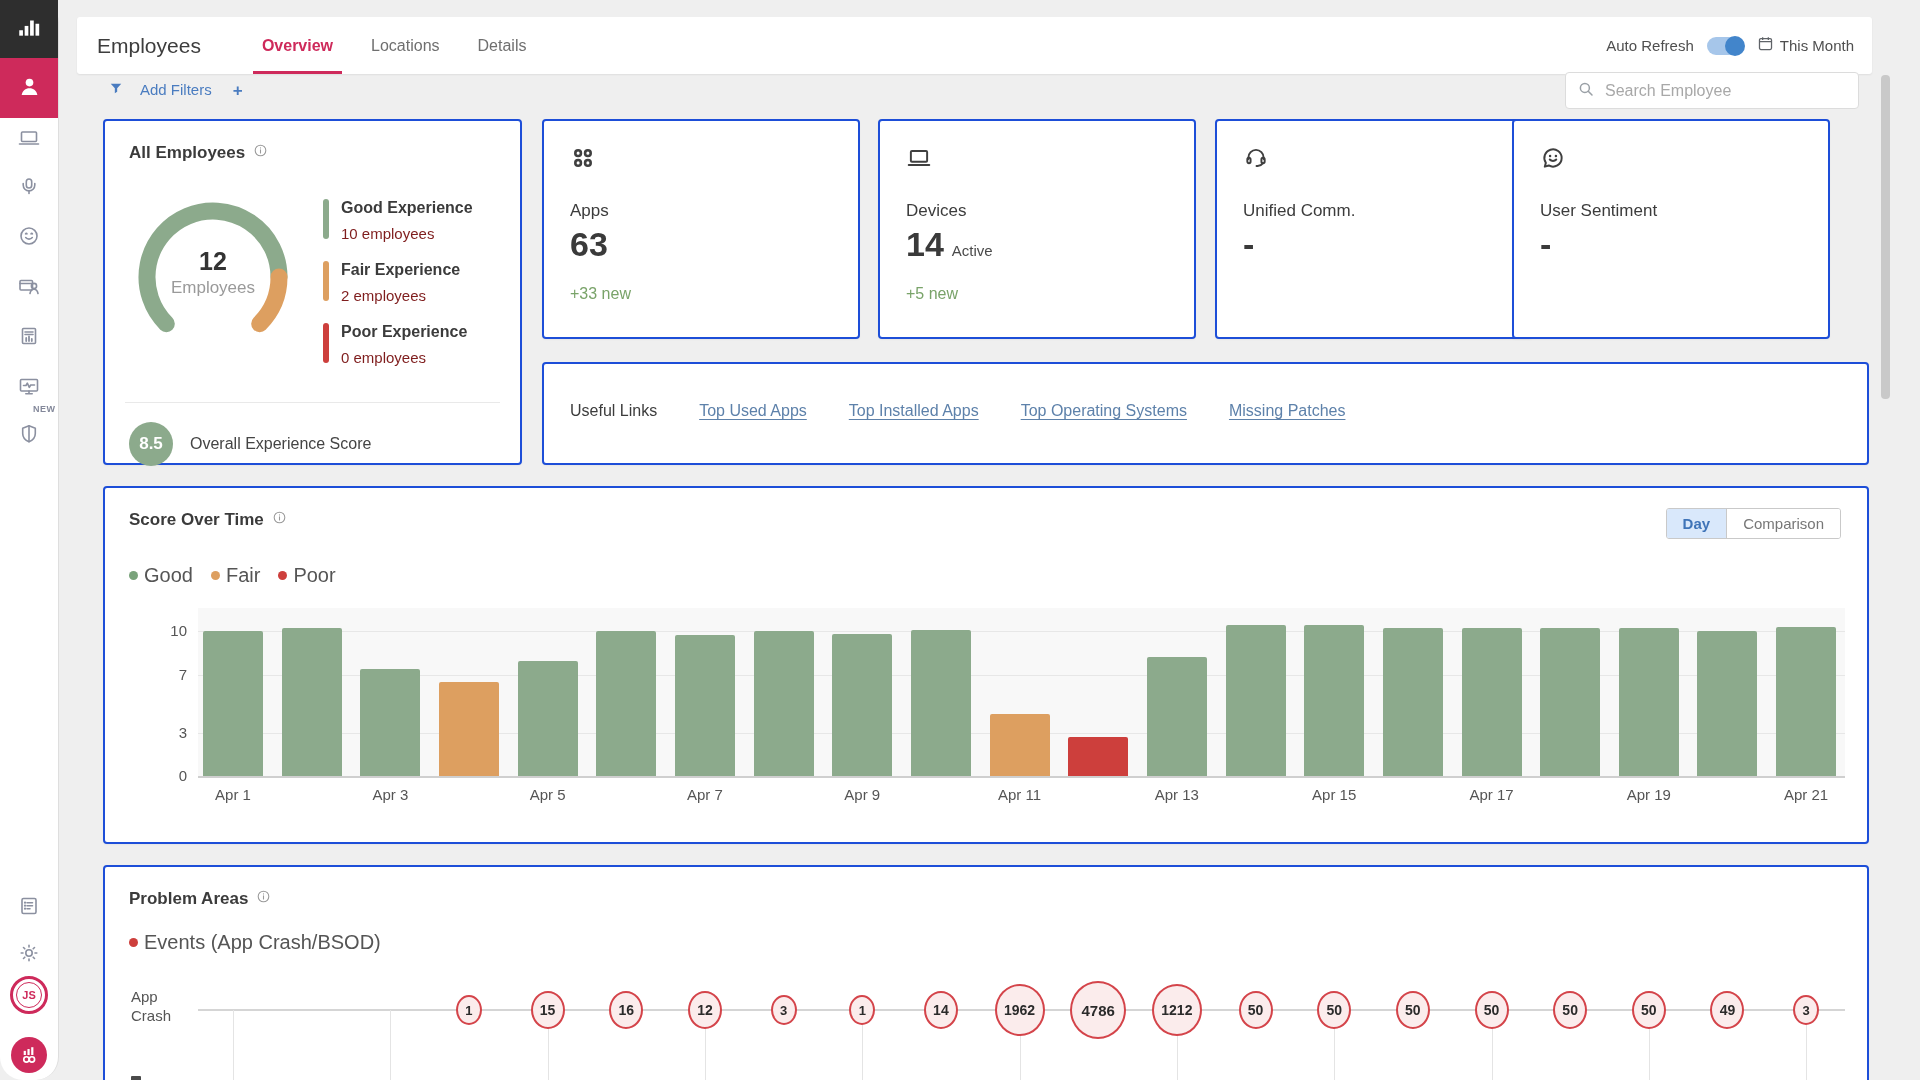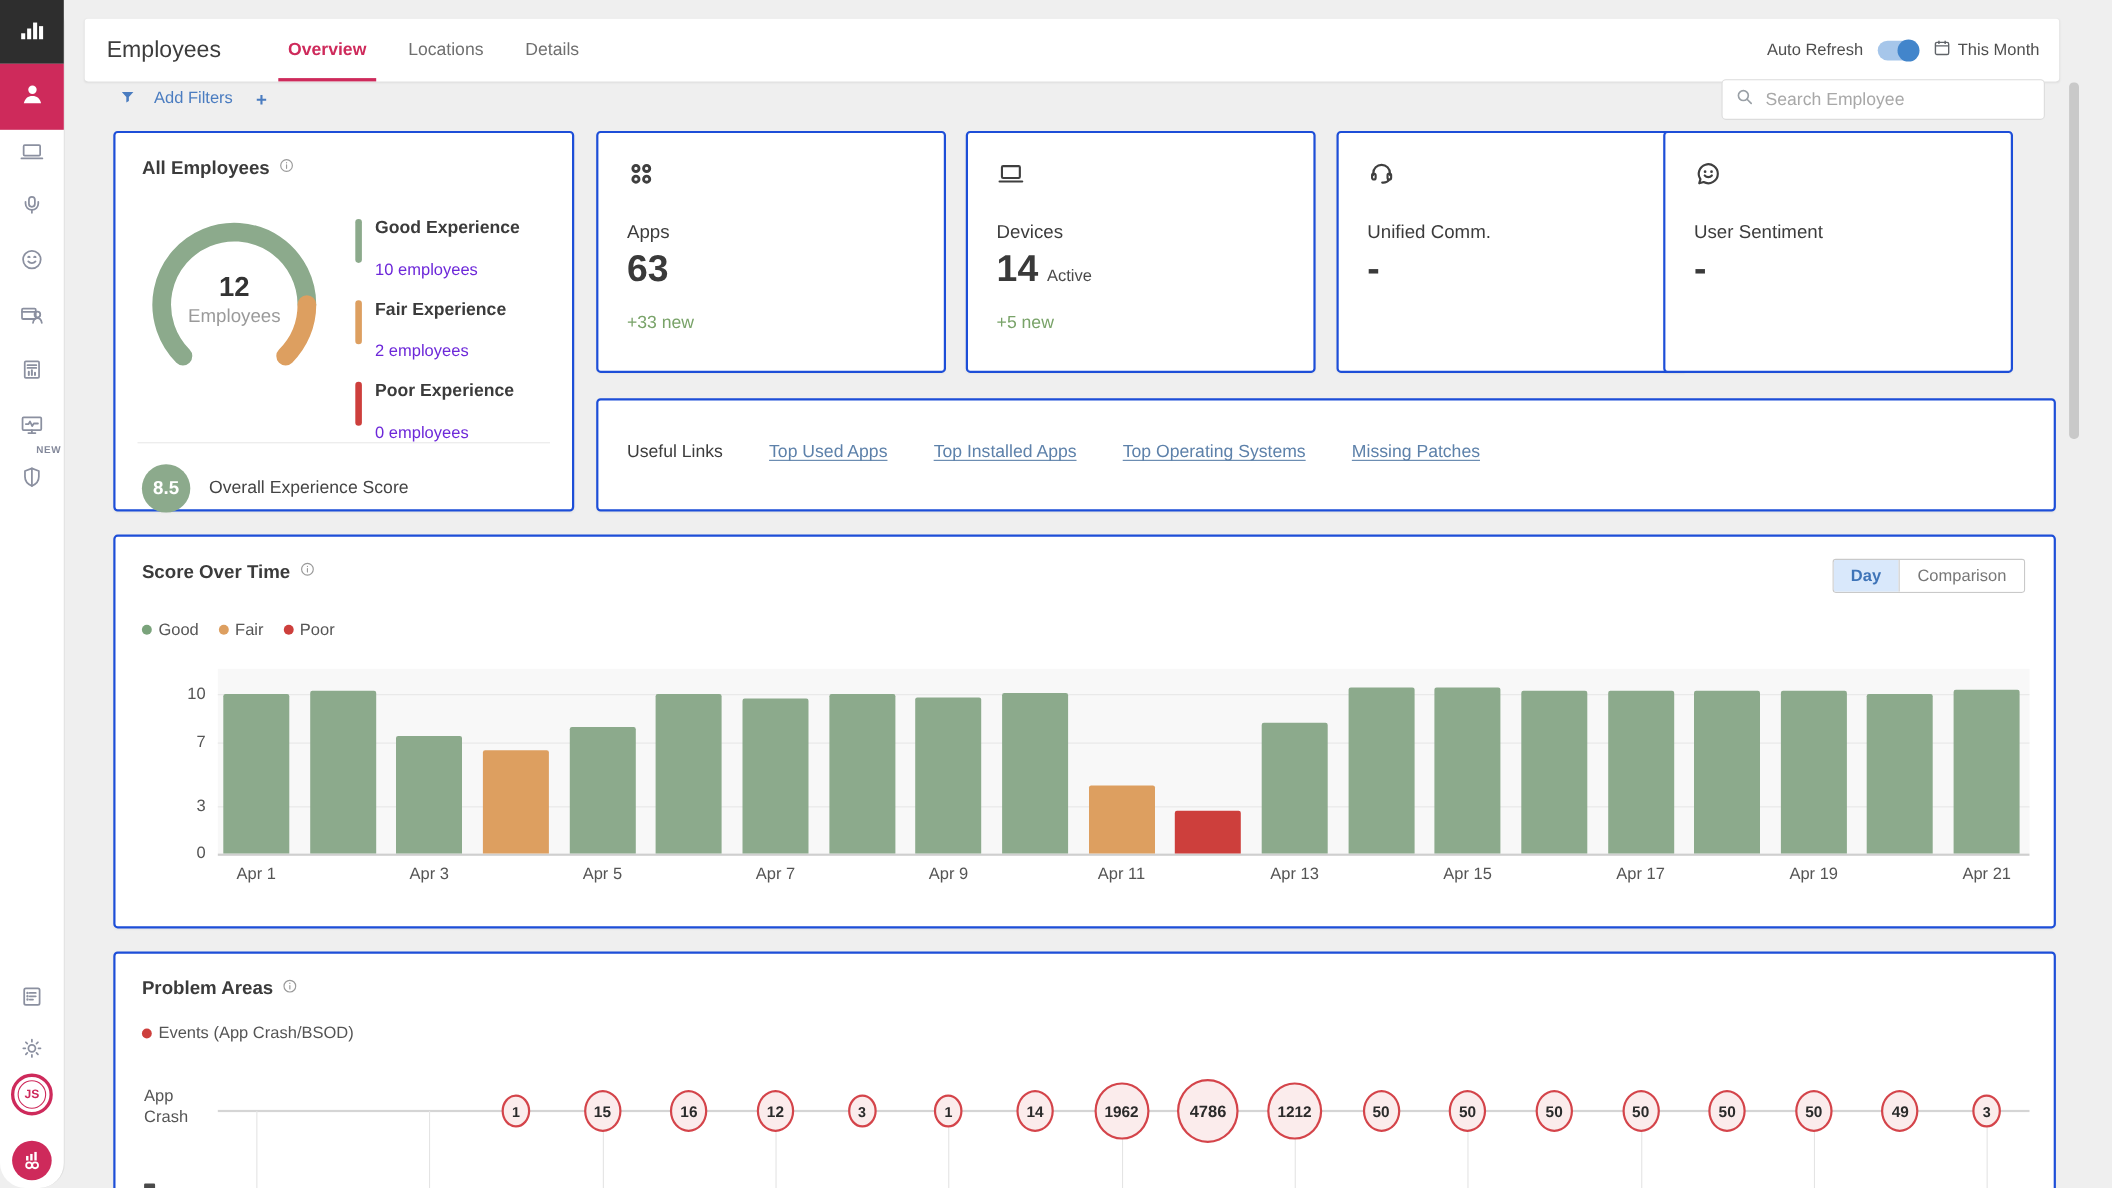--- a/index.html
+++ b/index.html
@@ -53,32 +53,32 @@
   .stat-delta{position:absolute;left:26px;top:164px;font-size:16px;color:#79a369;}
   
   .gauge-wrap{position:absolute;left:20px;top:68px;width:176px;height:176px;}
   .gauge-center{position:absolute;left:0;top:58px;width:176px;text-align:center;}
   .gauge-value{font-size:25px;font-weight:bold;color:#333;}
   .gauge-label{font-size:17px;color:#9a9a9a;margin-top:2px;}
   .gauge-legend{position:absolute;left:218px;top:78px;}
   .gl-item{display:flex;margin-bottom:19px;}
   .gl-bar{width:6px;height:40px;border-radius:3px;margin-right:12px;flex:none;}
   .gl-title{font-size:16px;font-weight:bold;color:#3b3b3b;}
-  .gl-sub{font-size:15px;color:#6d28d9;margin-top:20px;}
+  .gl-sub{font-size:15px;color:#7f1d1d;margin-top:8px;}
   .card-divider{position:absolute;left:20px;right:20px;top:281px;height:1px;background:#e9e9e9;}
   .score-row{position:absolute;left:24px;top:301px;display:flex;align-items:center;}
   .score-badge{width:44px;height:44px;border-radius:50%;background:#8caa8c;color:#fff;font-size:17px;font-weight:bold;display:flex;align-items:center;justify-content:center;}
   .score-label{font-size:16px;color:#444;margin-left:17px;}
   
   .links-row{position:absolute;left:26px;top:38px;display:flex;align-items:baseline;gap:42px;}
   .links-label{font-size:16px;color:#3c3c3c;}
   .use-link{font-size:16px;color:#5d81aa;text-decoration:underline;text-underline-offset:3px;cursor:pointer;white-space:nowrap;}
   
   .legend-row{position:absolute;left:24px;top:76px;display:flex;align-items:center;gap:18px;}
-  .lg-item{display:flex;align-items:center;gap:6px;font-size:15px;color:#555;}
+  .lg-item{display:flex;align-items:center;gap:6px;font-size:20px;color:#555;}
   .lg-dot{width:9px;height:9px;border-radius:50%;}
   .seg-control{position:absolute;right:26px;top:20px;display:flex;border:1px solid #c9c9c9;border-radius:3px;overflow:hidden;font-size:15px;}
   .seg-btn{padding:6px 16px;background:#fff;color:#777;cursor:pointer;}
   .seg-btn.active{background:#d9e8fb;color:#3f74b8;font-weight:bold;}
   .seg-btn + .seg-btn{border-left:1px solid #c9c9c9;}
   .chart-area{position:absolute;inset:0;}
   .plot-bg{position:absolute;left:93px;top:120px;width:1647px;height:168px;background:#f8f8f8;}
   .gridline{position:absolute;left:93px;width:1647px;height:1px;background:#e7e7e7;}
   .baseline{position:absolute;left:93px;width:1647px;height:2px;background:#cfcfcf;}
   .ytick{position:absolute;left:38px;width:44px;text-align:right;font-size:15px;color:#555;}

